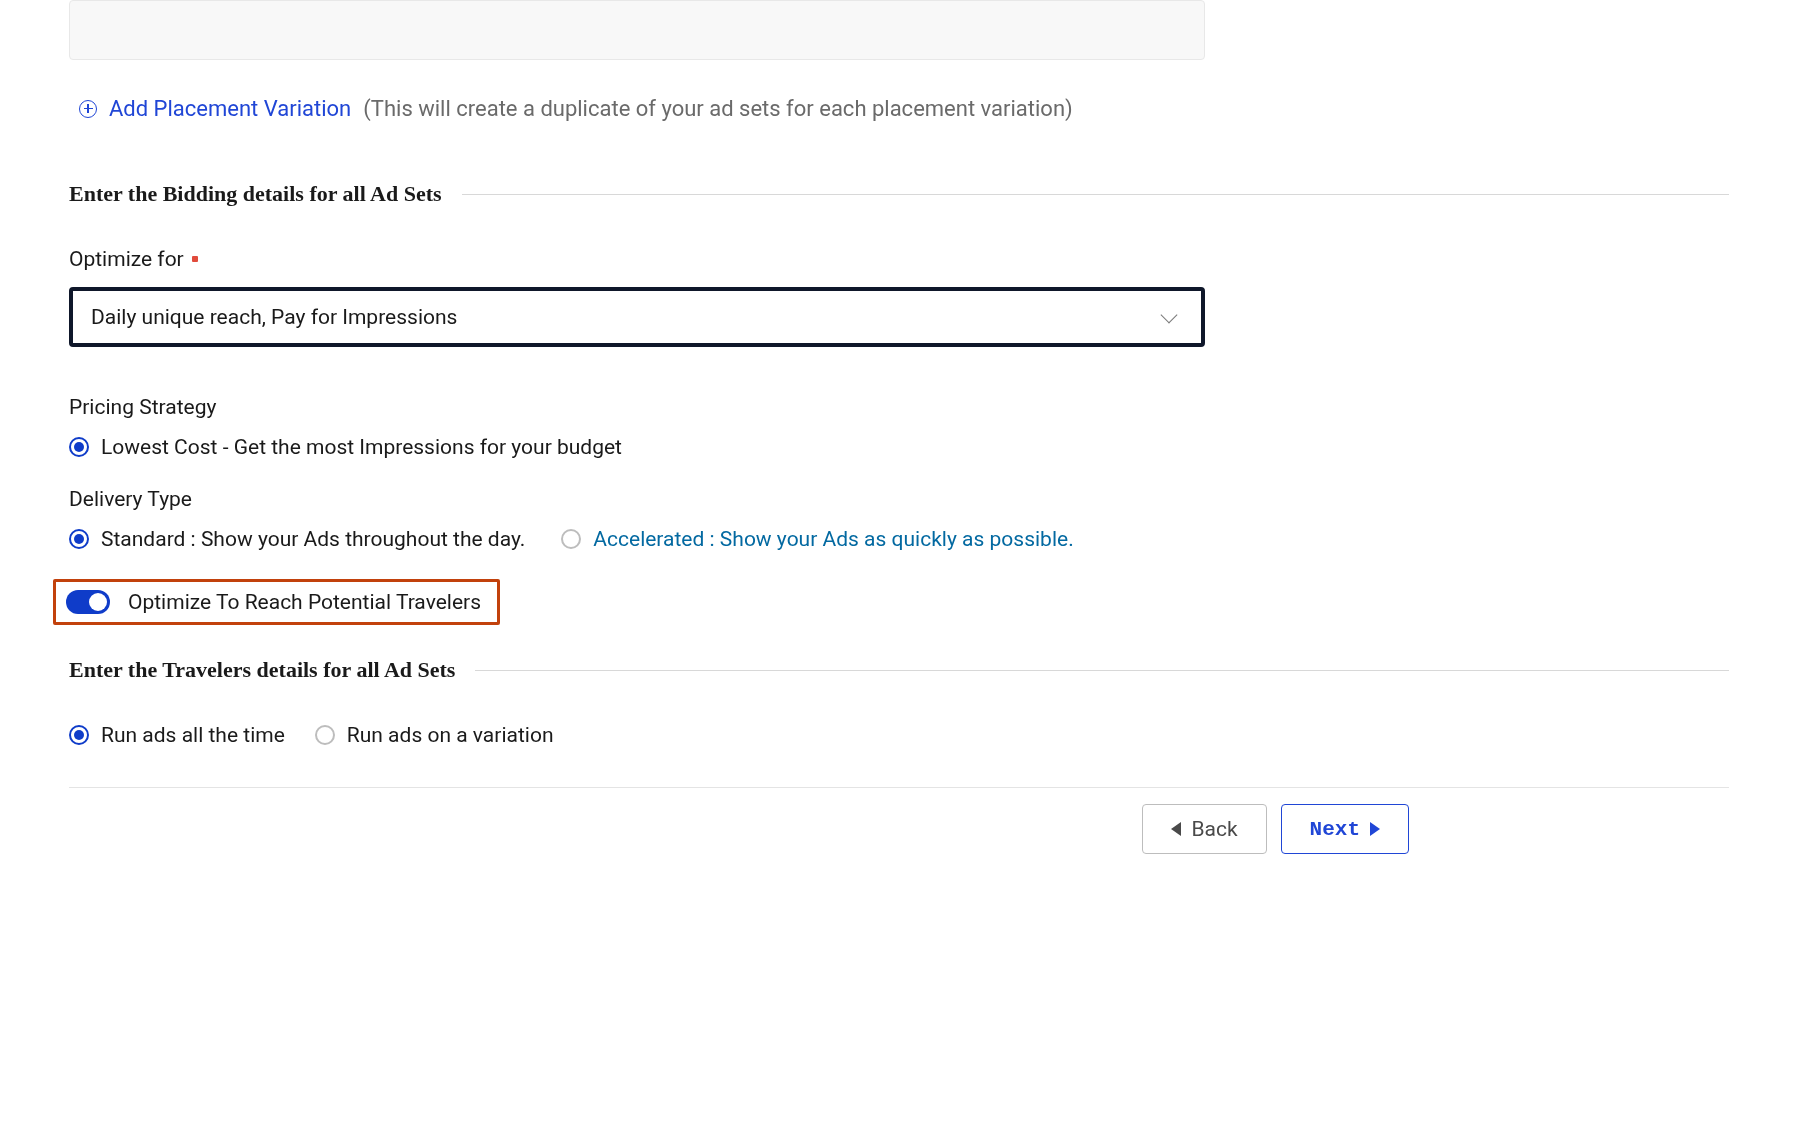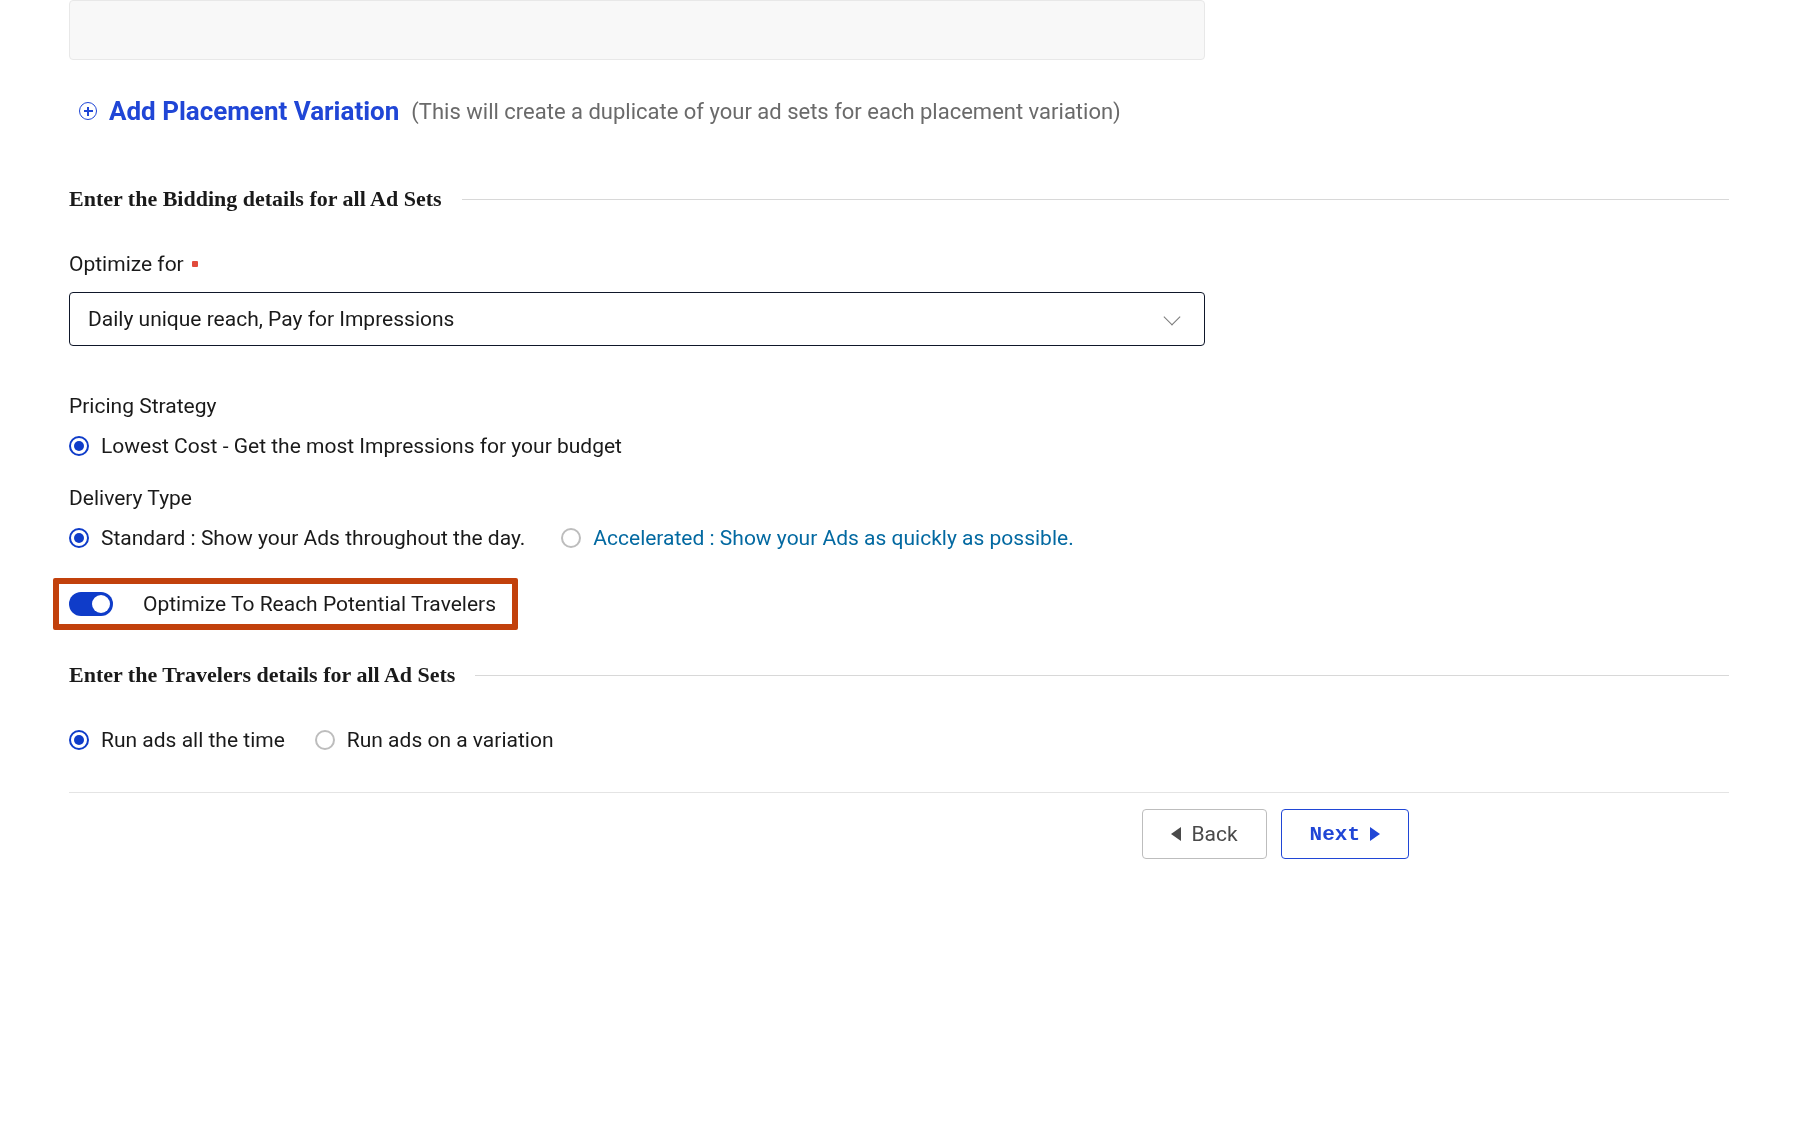--- a/index.html
+++ b/index.html
@@ -50,22 +50,22 @@
     .plus-icon::before {
       width: 9px;
       height: 1.8px;
     }
     .plus-icon::after {
       width: 1.8px;
       height: 9px;
     }
     .add-variation-link {
       color: #2046d6;
-      font-size: 26px;
-      font-weight: 700;
+      font-size: 22px;
+      font-weight: 400;
       cursor: pointer;
     }
     .add-variation-hint {
       color: #6a6a6a;
       font-size: 22px;
     }
     .section-header {
       display: flex;
       align-items: center;
       gap: 20px;
@@ -90,21 +90,21 @@
       align-items: center;
       gap: 8px;
     }
     .required-dot {
       width: 6px;
       height: 6px;
       background: #e14b3c;
       border-radius: 1px;
     }
     .select-box {
-      border: 1px solid #0f172a;
+      border: 4px solid #0f172a;
       border-radius: 4px;
       padding: 14px 18px;
       display: flex;
       align-items: center;
       justify-content: space-between;
       cursor: pointer;
       font-size: 21px;
       margin-bottom: 48px;
       max-width: 1136px;
     }
@@ -166,26 +166,26 @@
     }
     .checkbox-label {
       font-size: 21px;
     }
     .delivery-row {
       display: flex;
       gap: 36px;
       margin-bottom: 24px;
     }
     .highlight-box {
-      border: 6px solid #c2410c;
+      border: 3px solid #c2410c;
       border-radius: 2px;
       padding: 8px 16px 8px 10px;
       display: inline-flex;
       align-items: center;
-      gap: 30px;
+      gap: 18px;
       margin-left: -16px;
       margin-bottom: 32px;
     }
     .toggle {
       width: 44px;
       height: 24px;
       background: #0f3cc9;
       border-radius: 12px;
       position: relative;
       cursor: pointer;

